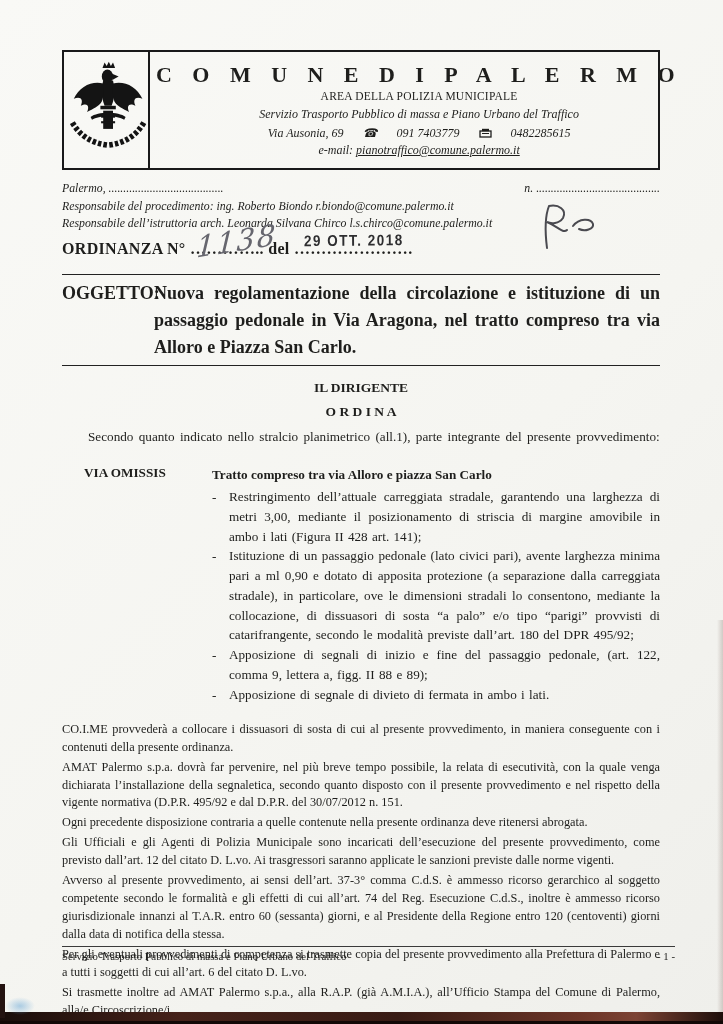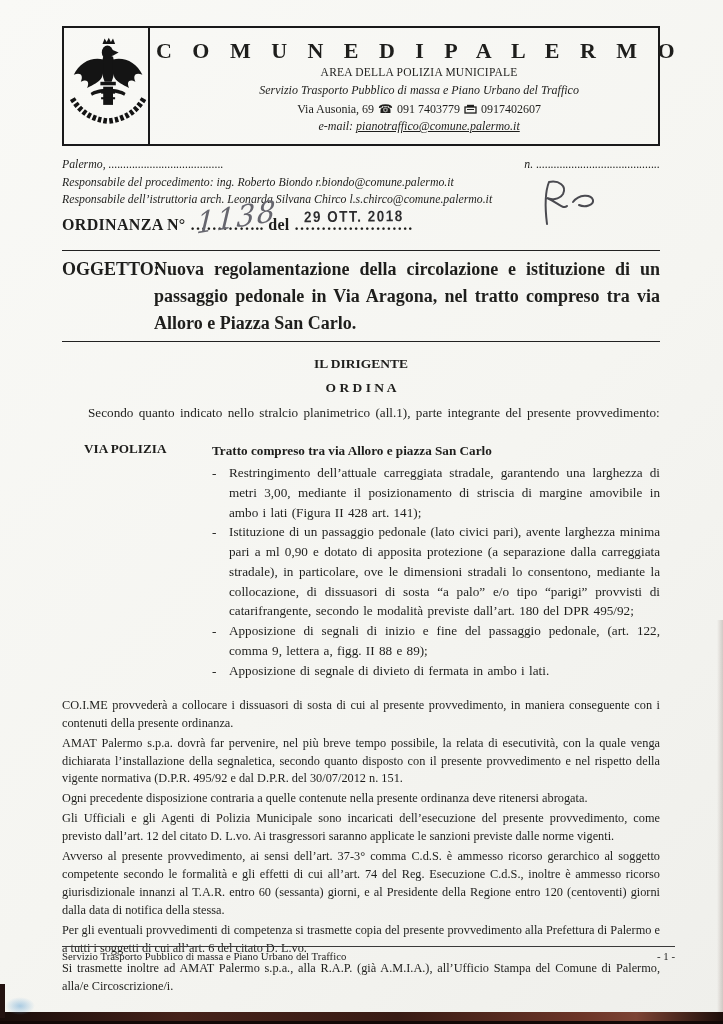--- a/index.html
+++ b/index.html
@@ -13,35 +13,35 @@
     position:absolute;inset:0;
     background:linear-gradient(135deg,#f9f9f6 0%,#f5f5f1 55%,#efefeb 100%);
   }
   .page{
     position:absolute;inset:0;
     padding:26px 63px 0 62px;
     box-sizing:border-box;
   }
   
   .header-box{
-    display:flex;border:2px solid #19191a;height:116px;background:transparent;
+    display:flex;border:2px solid #19191a;height:116px;background:transparent;margin-top:24px;
   }
   .emblem-cell{
     width:104px;border-right:2px solid #19191a;display:flex;align-items:center;justify-content:center;
   }
   .header-text{
     flex:1;display:flex;flex-direction:column;align-items:center;justify-content:center;
     padding:4px 6px;text-align:center;
   }
   .org-name{
     font-weight:bold;font-size:22px;letter-spacing:.34em;white-space:nowrap;margin-bottom:2px;
   }
   .org-area{font-weight:normal;font-size:11.5px;letter-spacing:.02em;margin-bottom:5px;}
   .org-service{font-style:italic;font-size:12px;margin-bottom:4px;}
-  .org-contact{font-size:12px;display:flex;align-items:center;gap:4px;}
+  .org-contact{font-style:italic;font-size:12px;display:flex;align-items:center;gap:19px;}
   .org-email{font-style:italic;font-size:12px;margin-top:2px;}
   .email-link{text-decoration:underline;}
   .fax-svg{vertical-align:middle;}
   
   .meta{position:relative;margin-top:10px;font-style:italic;font-size:11.8px;line-height:1.5;}
   .meta-row1{display:flex;justify-content:space-between;}
   .meta a, .meta .mail{}
   .paraph{position:absolute;right:55px;top:22px;}
   
   .ord-line{
@@ -142,21 +142,21 @@
         <div class="org-service">Servizio Trasporto Pubblico di massa e Piano Urbano del Traffico</div>
         <div class="org-contact">
           <span>Via Ausonia, 69</span>
           <span>☎</span>
           <span>091 7403779</span>
           <svg class="fax-svg" width="13" height="11" viewBox="0 0 13 11">
             <rect x="1" y="3" width="11" height="6" fill="none" stroke="#1e1e1c" stroke-width="1.3"></rect>
             <rect x="3" y="0.8" width="7" height="2.4" fill="#1e1e1c"></rect>
             <rect x="3" y="5" width="7" height="1" fill="#1e1e1c"></rect>
           </svg>
-          <span>0917402607</span>
+          <span>0482285615</span>
         </div>
         <div class="org-email">
           <span>e-mail:</span>
           <span class="email-link">pianotraffico@comune.palermo.it</span>
         </div>
       </div>
     </div>
 
     <div class="meta">
       <div class="meta-row1">
@@ -204,21 +204,21 @@
     </div>
 
     <div class="headings">
       <div>IL DIRIGENTE</div>
       <div>O R D I N A</div>
     </div>
 
     <p class="intro">Secondo quanto indicato nello stralcio planimetrico (all.1), parte integrante del presente provvedimento:</p>
 
     <div class="via-block">
-      <div class="via-label">VIA POLIZIA</div>
+      <div class="via-label">VIA OMISSIS</div>
       <div class="via-content">
         <div class="via-heading">Tratto compreso tra via Alloro e piazza San Carlo</div>
         <div class="via-item">
           <span class="marker">-</span>
           <span class="itxt">Restringimento dell’attuale carreggiata stradale, garantendo una larghezza di metri 3,00, mediante il posizionamento di striscia di margine amovibile in ambo i lati (Figura II 428 art. 141);</span>
         </div>
         <div class="via-item">
           <span class="marker">-</span>
           <span class="itxt">Istituzione di un passaggio pedonale (lato civici pari), avente larghezza minima pari a ml 0,90 e dotato di apposita protezione (a separazione dalla carreggiata stradale), in particolare, ove le dimensioni stradali lo consentono, mediante la collocazione, di dissuasori di sosta “a palo” e/o tipo “parigi” provvisti di catarifrangente, secondo le modalità previste dall’art. 180 del DPR 495/92;</span>
         </div>

